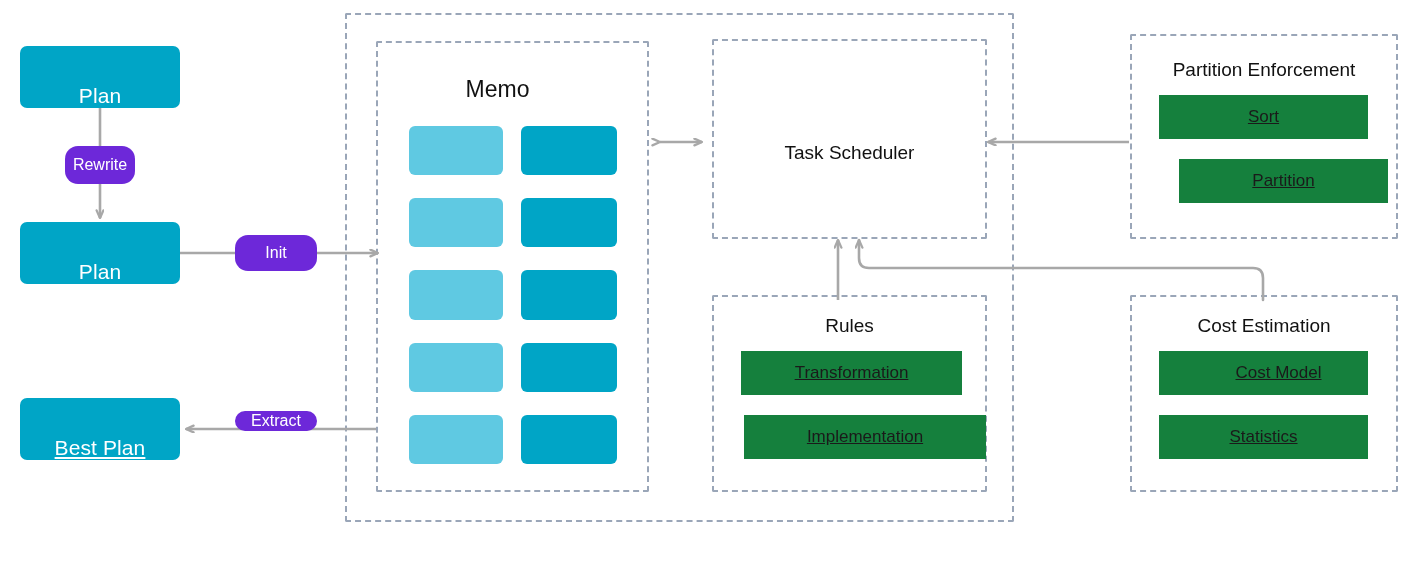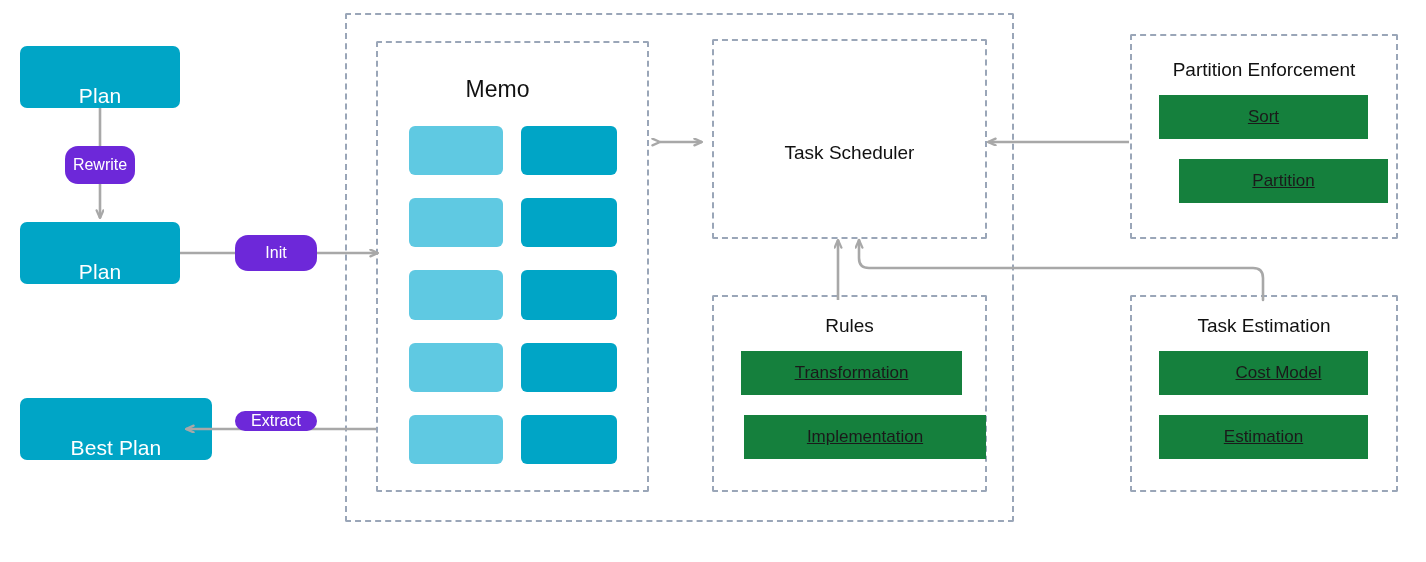--- a/index.html
+++ b/index.html
@@ -139,21 +139,21 @@
   </div>
 
   <div class="abs plan-node" style="left:20px; top:222px; width:160px; height:62px;">
     <span>Plan</span>
   </div>
 
   <div class="abs edge-label" style="left:235px; top:235px; width:82px; height:36px;">
     <span>Init</span>
   </div>
 
-  <div class="abs plan-node" style="left:20px; top:398px; width:192px; height:62px;">
+  <div class="abs plan-node" style="left:20px; top:398px; width:160px; height:62px;text-decoration:underline;">
     <span>Best Plan</span>
   </div>
 
   <div class="abs edge-label" style="left:235px; top:411px; width:82px; height:20px;">
     <span>Extract</span>
   </div>
 
   <div class="abs dashed" style="left:376px; top:41px; width:273px; height:451px;"></div>
 
   <div class="abs panel-title big" style="left:376px; top:76px; width:243px;">Memo</div>
@@ -187,21 +187,21 @@
   <div class="abs dashed" style="left:712px; top:295px; width:275px; height:197px;"></div>
   <div class="abs panel-title" style="left:712px; top:315px; width:275px;">Rules</div>
   <div class="abs chip" style="left:741px; top:351px; width:221px; height:44px;">
     <span>Transformation</span>
   </div>
   <div class="abs chip" style="left:744px; top:415px; width:242px; height:44px;">
     <span>Implementation</span>
   </div>
 
   <div class="abs dashed" style="left:1130px; top:295px; width:268px; height:197px;"></div>
-  <div class="abs panel-title" style="left:1130px; top:315px; width:268px;">Task Estimation</div>
+  <div class="abs panel-title" style="left:1130px; top:315px; width:268px;">Cost Estimation</div>
   <div class="abs chip" style="left:1159px; top:351px; width:209px; height:44px;padding-left:30px;">
     <span>Cost Model</span>
   </div>
   <div class="abs chip" style="left:1159px; top:415px; width:209px; height:44px;">
-    <span>Estimation</span>
+    <span>Statistics</span>
   </div>
 
 </div>
 
 </body></html>

